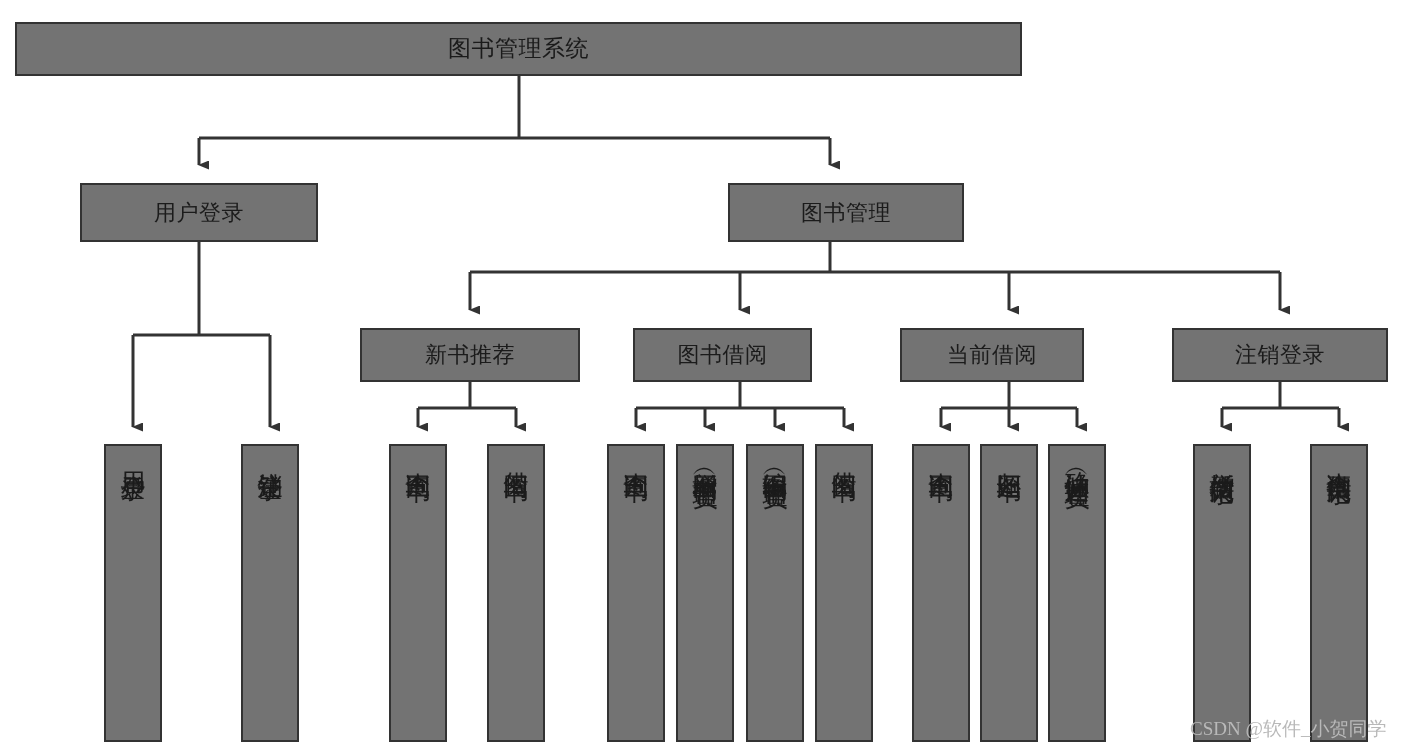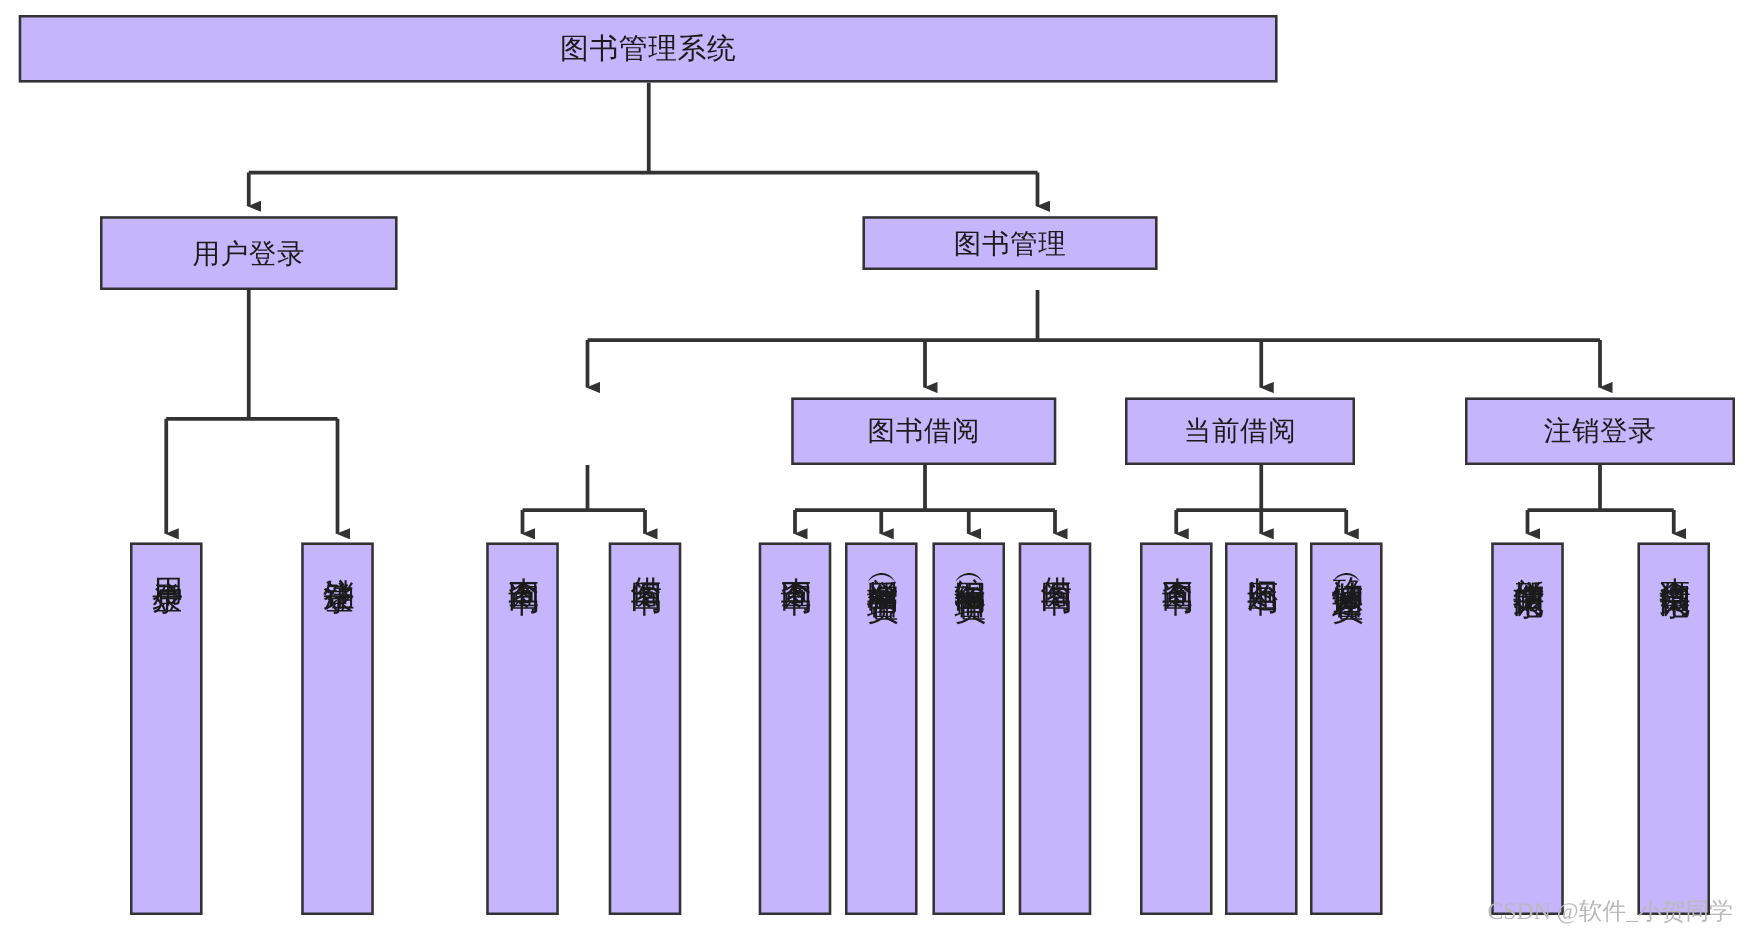--- a/index.html
+++ b/index.html
@@ -21,27 +21,28 @@
     position: absolute;
     left: 0;
     top: 0;
     width: 1405px;
     height: 747px;
     pointer-events: none;
   }
   .node {
     position: absolute;
     box-sizing: border-box;
-    background: #c4b5fd;
+    background: #737373;
     border: 2px solid #333333;
     display: flex;
     align-items: center;
     justify-content: center;
     color: #1b1b1b;
     z-index: 2;
+    margin-top: 10px;
   }
   .node .lbl {
     display: block;
     text-align: center;
     line-height: 1.18;
     white-space: nowrap;
   }
   
   .node.horiz .lbl {
     font-size: 22px;
@@ -132,26 +133,29 @@
   </svg>
 
   <div class="node horiz root" style="left:15px; top:12px; width:1007px; height:54px;">
     <span class="lbl">图书管理系统</span>
   </div>
 
   <div class="node horiz" style="left:80px; top:173px; width:238px; height:59px;">
     <span class="lbl">用户登录</span>
   </div>
 
-  <div class="node horiz" style="left:690px; top:173px; width:236px; height:43px;">
+  <div class="node horiz" style="left:728px; top:173px; width:236px; height:59px;">
     <span class="lbl">图书管理</span>
   </div>
 
-
-  <div class="node horiz" style="left:633px; top:318px; width:212px; height:54px;">
+  <div class="node horiz" style="left:360px; top:318px; width:220px; height:54px;">
+    <span class="lbl">新书推荐</span>
+  </div>
+
+  <div class="node horiz" style="left:633px; top:318px; width:179px; height:54px;">
     <span class="lbl">图书借阅</span>
   </div>
 
   <div class="node horiz" style="left:900px; top:318px; width:184px; height:54px;">
     <span class="lbl">当前借阅</span>
   </div>
 
   <div class="node horiz" style="left:1172px; top:318px; width:216px; height:54px;">
     <span class="lbl">注销登录</span>
   </div>

